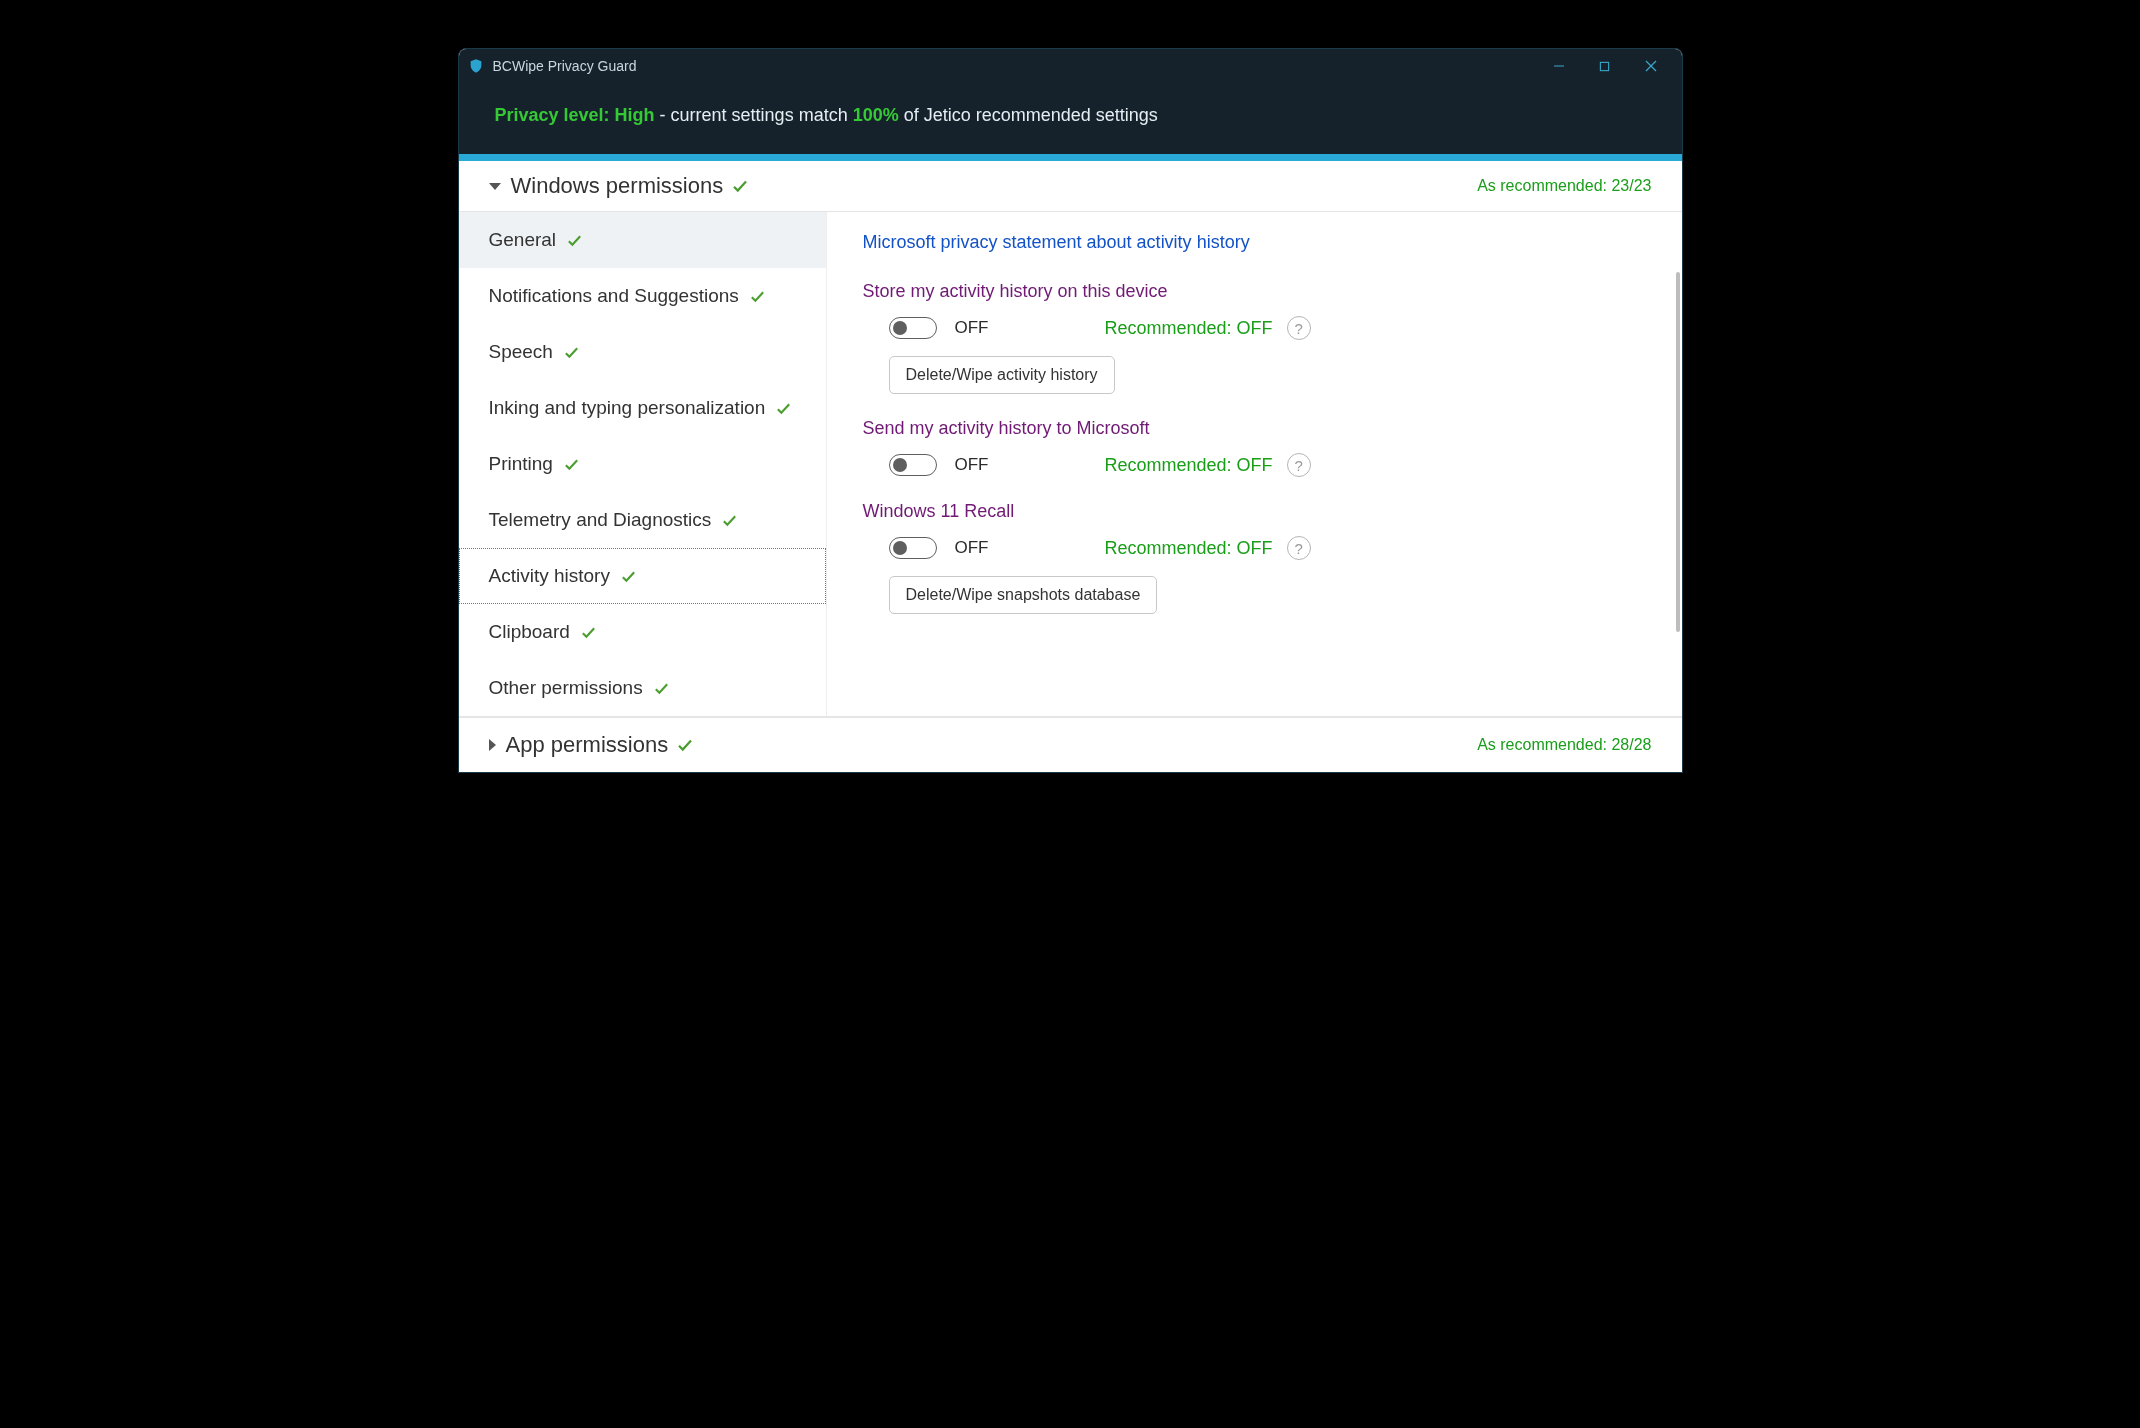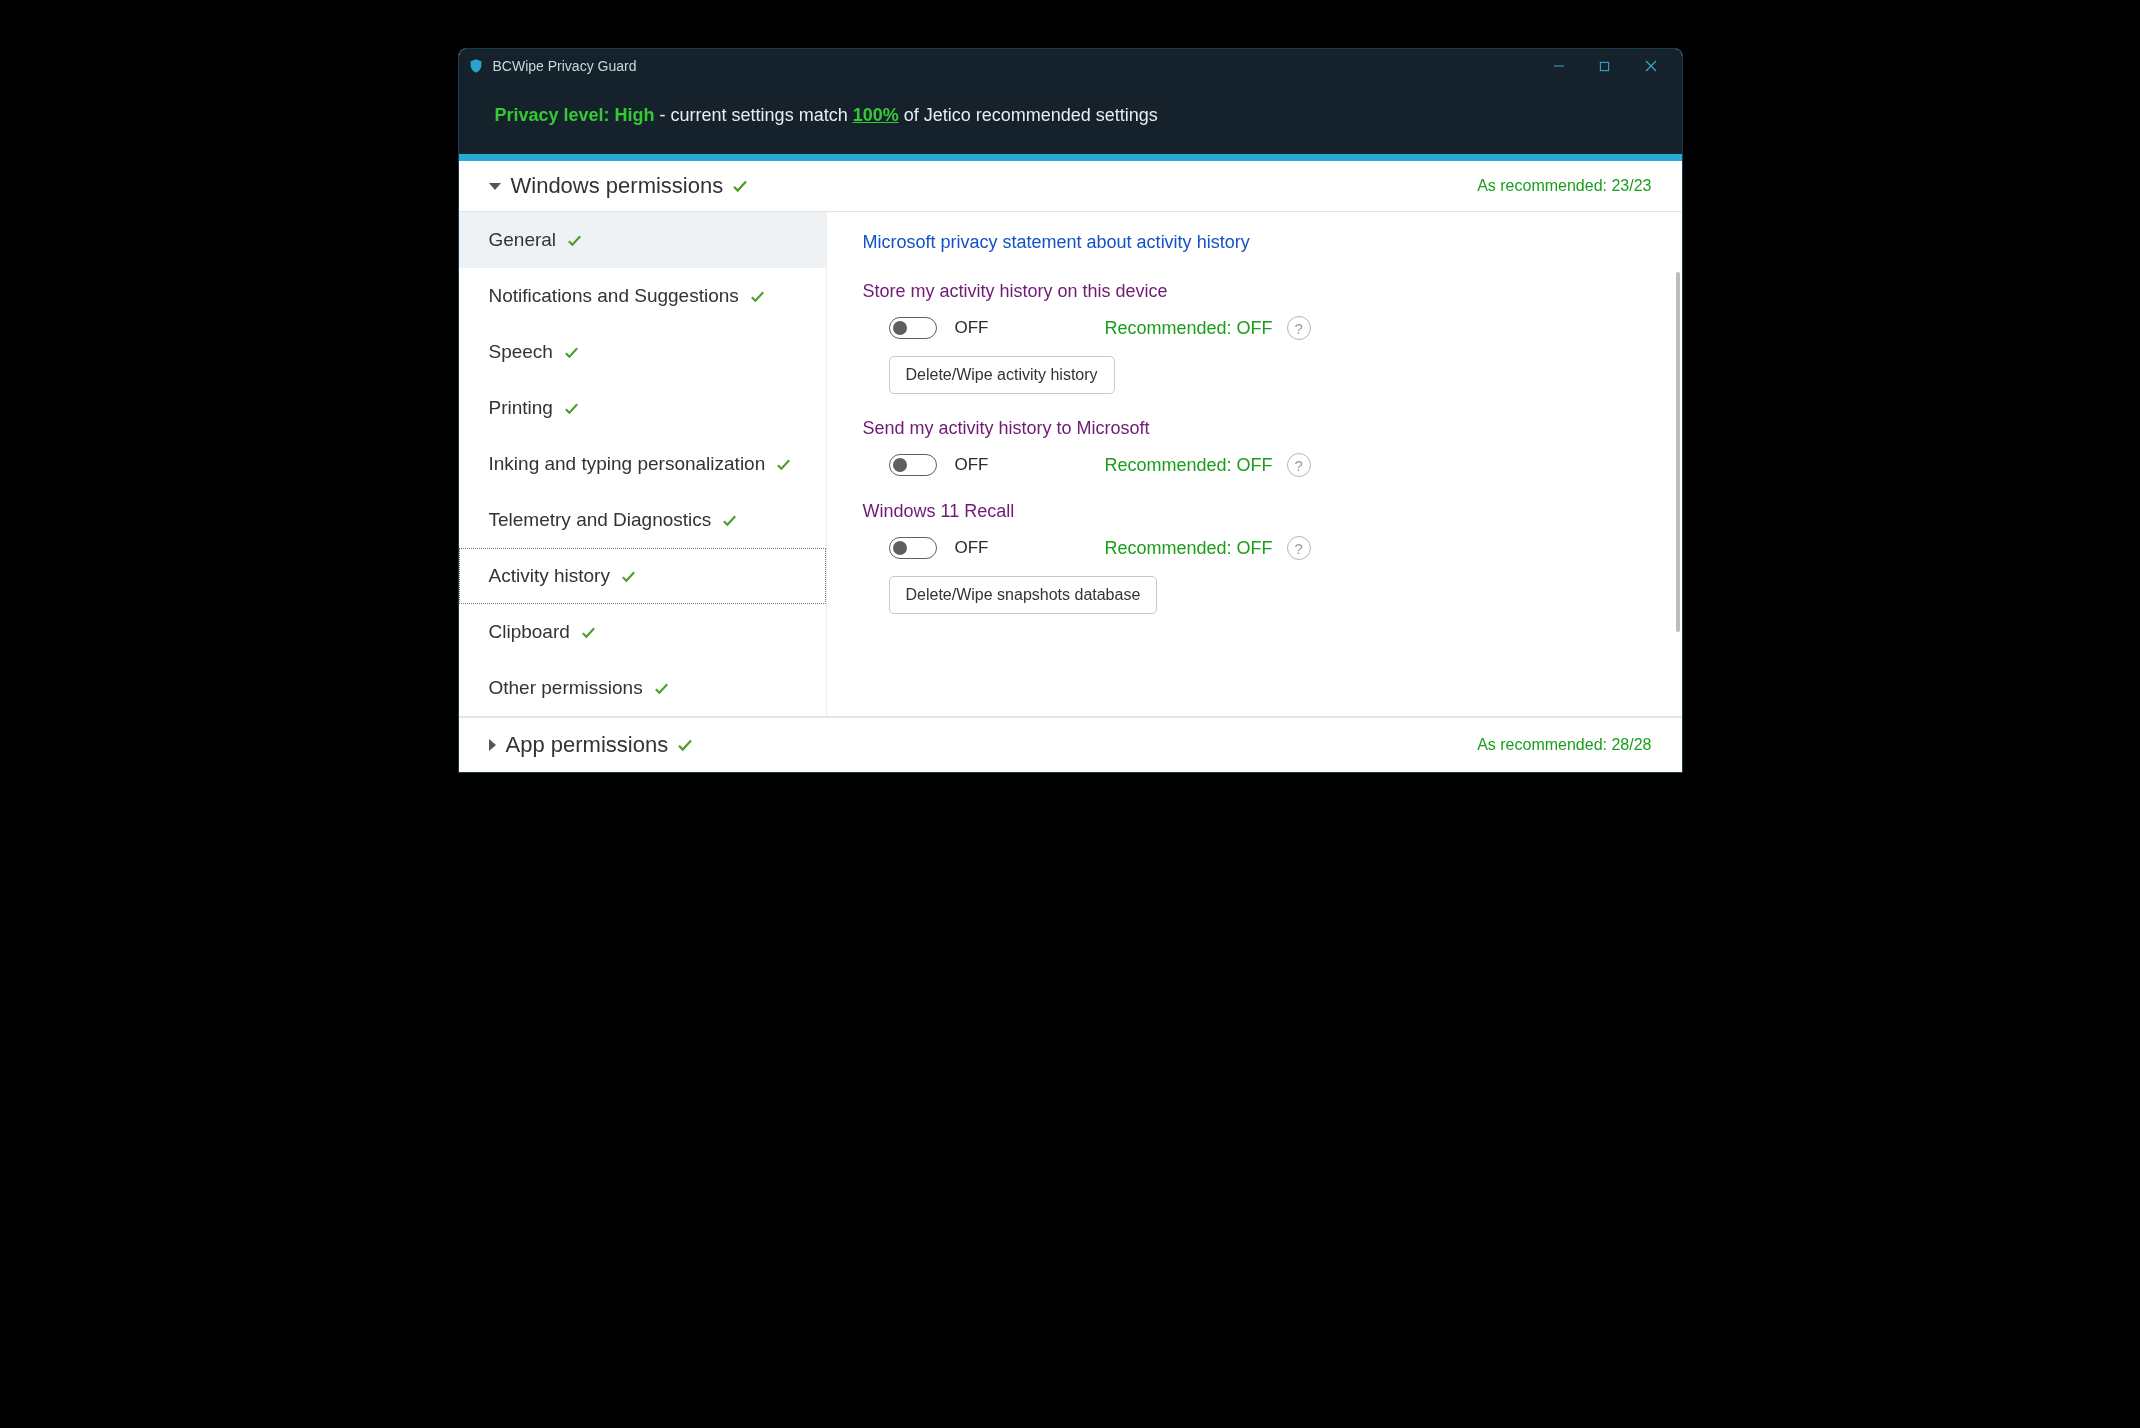--- a/index.html
+++ b/index.html
@@ -41,21 +41,21 @@
     color: #3aa6c9;
   }
   .win-btn svg { stroke: #3aa6c9; }
   .banner {
     background: #16222b;
     color: #e4eef3;
     padding: 22px 36px 28px 36px;
     font-size: 18px;
   }
   .banner .priv-label { color: #36c936; font-weight: 600; }
-  .banner .pct { color: #36c936; font-weight: 600; text-decoration: underline; }
+  .banner .pct { color: #36c936; font-weight: 600; }
   .accent-bar { height: 7px; background: #29a9d6; }
   .section-header {
     display: flex; align-items: center;
     padding: 12px 30px 12px 30px;
     font-size: 22px;
     color: #333;
   }
   .section-header .caret {
     display: inline-block;
     width: 0; height: 0;
@@ -239,29 +239,29 @@
         </div>
         <div class="side-item">
           <span class="lbl">Speech</span>
           <span class="check">
             <svg width="17" height="17" viewBox="0 0 24 24" fill="none" stroke-width="3">
               <polyline points="4,13 9,18 20,6"></polyline>
             </svg>
           </span>
         </div>
         <div class="side-item">
+          <span class="lbl">Inking and typing personalization</span>
+          <span class="check">
+            <svg width="17" height="17" viewBox="0 0 24 24" fill="none" stroke-width="3">
+              <polyline points="4,13 9,18 20,6"></polyline>
+            </svg>
+          </span>
+        </div>
+        <div class="side-item">
           <span class="lbl">Printing</span>
-          <span class="check">
-            <svg width="17" height="17" viewBox="0 0 24 24" fill="none" stroke-width="3">
-              <polyline points="4,13 9,18 20,6"></polyline>
-            </svg>
-          </span>
-        </div>
-        <div class="side-item">
-          <span class="lbl">Inking and typing personalization</span>
           <span class="check">
             <svg width="17" height="17" viewBox="0 0 24 24" fill="none" stroke-width="3">
               <polyline points="4,13 9,18 20,6"></polyline>
             </svg>
           </span>
         </div>
         <div class="side-item">
           <span class="lbl">Telemetry and Diagnostics</span>
           <span class="check">
             <svg width="17" height="17" viewBox="0 0 24 24" fill="none" stroke-width="3">

